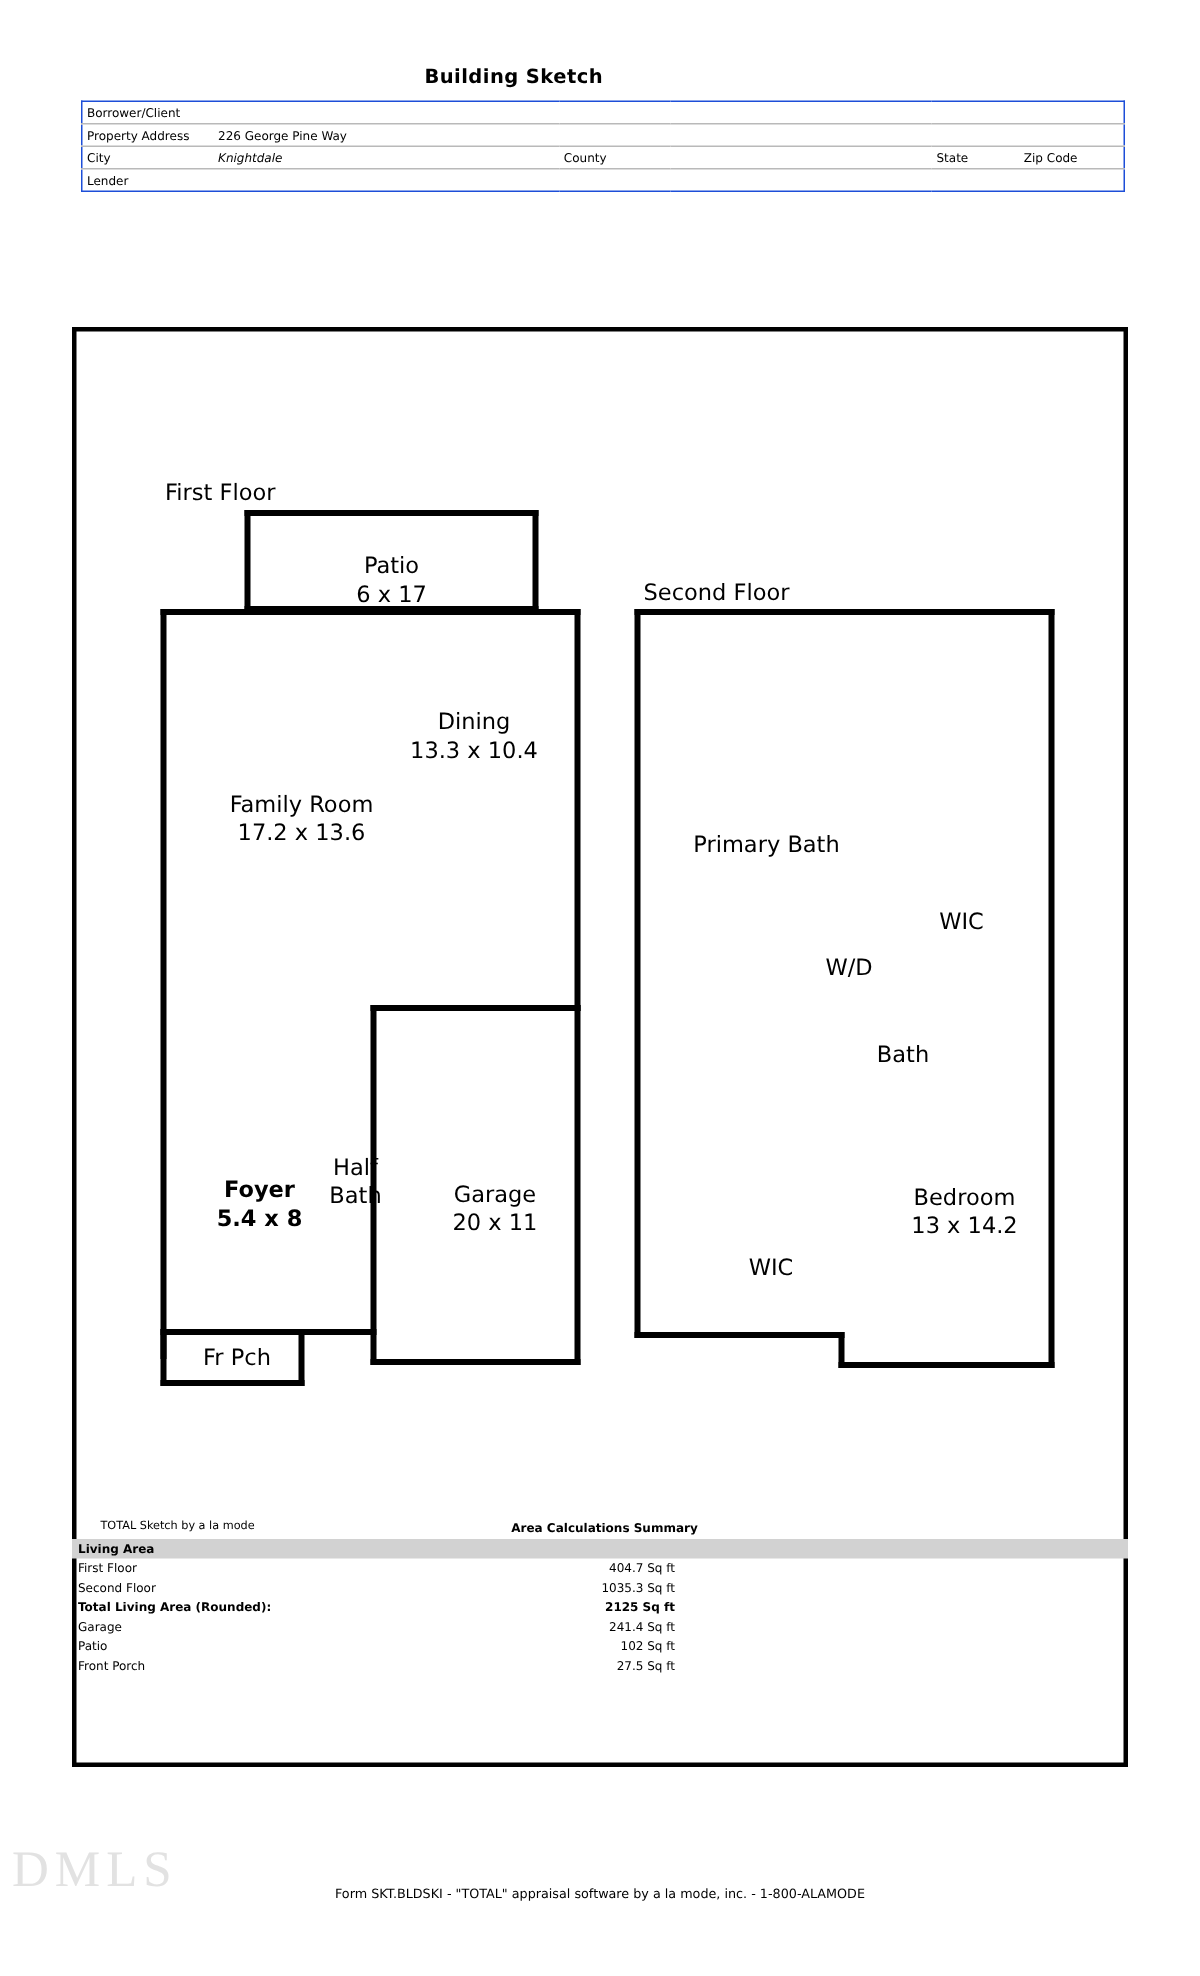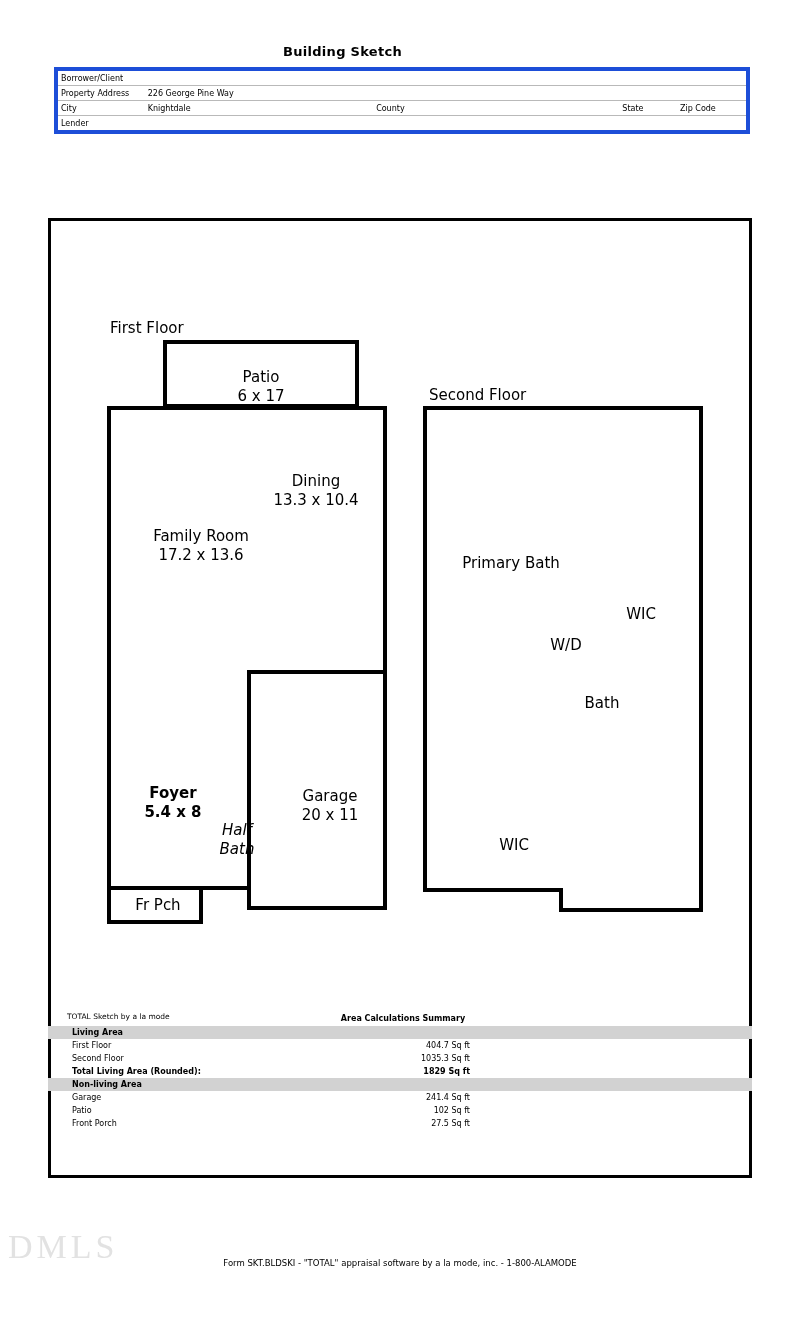--- a/index.html
+++ b/index.html
@@ -27,36 +27,36 @@
     font-weight: bold;
     letter-spacing: 0.3px;
   }
 
   
   .info-table {
     position: absolute;
     left: 54px;
     top: 67px;
     width: 696px;
-    border: 4px solid #1d4ed8;
+    border: 1px solid #1d4ed8;
     border-collapse: collapse;
     font-size: 8px;
   }
   .info-table td {
     border-bottom: 1px solid #b9b9b9;
     padding: 1px 3px;
     height: 12px;
     vertical-align: middle;
     line-height: 11px;
   }
   .info-table tr:last-child td { border-bottom: none; }
   .lbl { color: #000; white-space: nowrap; }
   .val { color: #000; }
   .w-lbl { width: 72px; }
-  .w-val { width: 200px; }
+  .w-val { width: 200px; font-style: italic; }
   .w-lbl2 { width: 60px; }
   .w-val2 { width: 150px; }
   .w-lbl3 { width: 46px; }
   .w-lbl4 { width: 56px; }
 
   
   .sketch-frame {
     position: absolute;
     left: 48px;
     top: 218px;
@@ -114,21 +114,21 @@
   .calc td {
     padding: 1px 4px;
     height: 11px;
     line-height: 10px;
   }
   .calc .sec td {
     background: #d2d2d2;
     font-weight: bold;
   }
   .calc .bold td { font-weight: bold; }
-  .calc .c-name { width: 290px; padding-left: 24px; }
+  .calc .c-name { width: 290px; padding-left: 4px; }
   .calc .c-val { width: 100px; text-align: right; }
   .calc .c-rest { }
 
   
   .logo {
     position: absolute;
     left: 8px;
     top: 1228px;
     font-size: 34px;
     letter-spacing: 4px;
@@ -211,21 +211,21 @@
     <div>Family Room</div>
     <div>17.2 x 13.6</div>
   </div>
 
 
   <div class="room-label" style="left:62px; top:563px; width:120px;font-weight:bold;">
     <div>Foyer</div>
     <div>5.4 x 8</div>
   </div>
 
-  <div class="room-label" style="left:151px; top:600px; width:70px;font-style:italic;">
+  <div class="room-label" style="left:151px; top:548px; width:70px;">
     <div>Half</div>
     <div>Bath</div>
   </div>
 
   <div class="room-label" style="left:219px; top:566px; width:120px;">
     <div>Garage</div>
     <div>20 x 11</div>
   </div>
 
   <div class="room-label" style="left:62px; top:675px; width:90px;">Fr Pch</div>
@@ -241,20 +241,24 @@
 
 
   <div class="room-label" style="left:380px; top:333px; width:160px;">Primary Bath</div>
 
   <div class="room-label" style="left:555px; top:384px; width:70px;">WIC</div>
 
   <div class="room-label" style="left:480px; top:415px; width:70px;">W/D</div>
 
   <div class="room-label" style="left:516px; top:473px; width:70px;">Bath</div>
 
+  <div class="room-label" style="left:512px; top:568px; width:160px;">
+    <div>Bedroom</div>
+    <div>13 x 14.2</div>
+  </div>
 
   <div class="room-label" style="left:428px; top:615px; width:70px;">WIC</div>
 
   <div class="total-note">TOTAL Sketch by a la mode</div>
   <div class="area-title">Area Calculations Summary</div>
 </div>
 
 <table class="calc">
   <tbody>
       <tr class="sec">
@@ -267,26 +271,21 @@
     <td class="c-val">404.7 Sq ft</td>
     <td class="c-rest"></td>
   </tr>
   <tr>
     <td class="c-name">Second Floor</td>
     <td class="c-val">1035.3 Sq ft</td>
     <td class="c-rest"></td>
   </tr>
   <tr class="bold">
     <td class="c-name">Total Living Area (Rounded):</td>
-    <td class="c-val">1829 Sq ft</td>
-    <td class="c-rest"></td>
-  </tr>
-  <tr class="sec">
-    <td class="c-name">Non-living Area</td>
-    <td class="c-val"></td>
+    <td class="c-val">2125 Sq ft</td>
     <td class="c-rest"></td>
   </tr>
   <tr>
     <td class="c-name">Garage</td>
     <td class="c-val">241.4 Sq ft</td>
     <td class="c-rest"></td>
   </tr>
   <tr>
     <td class="c-name">Patio</td>
     <td class="c-val">102 Sq ft</td>

